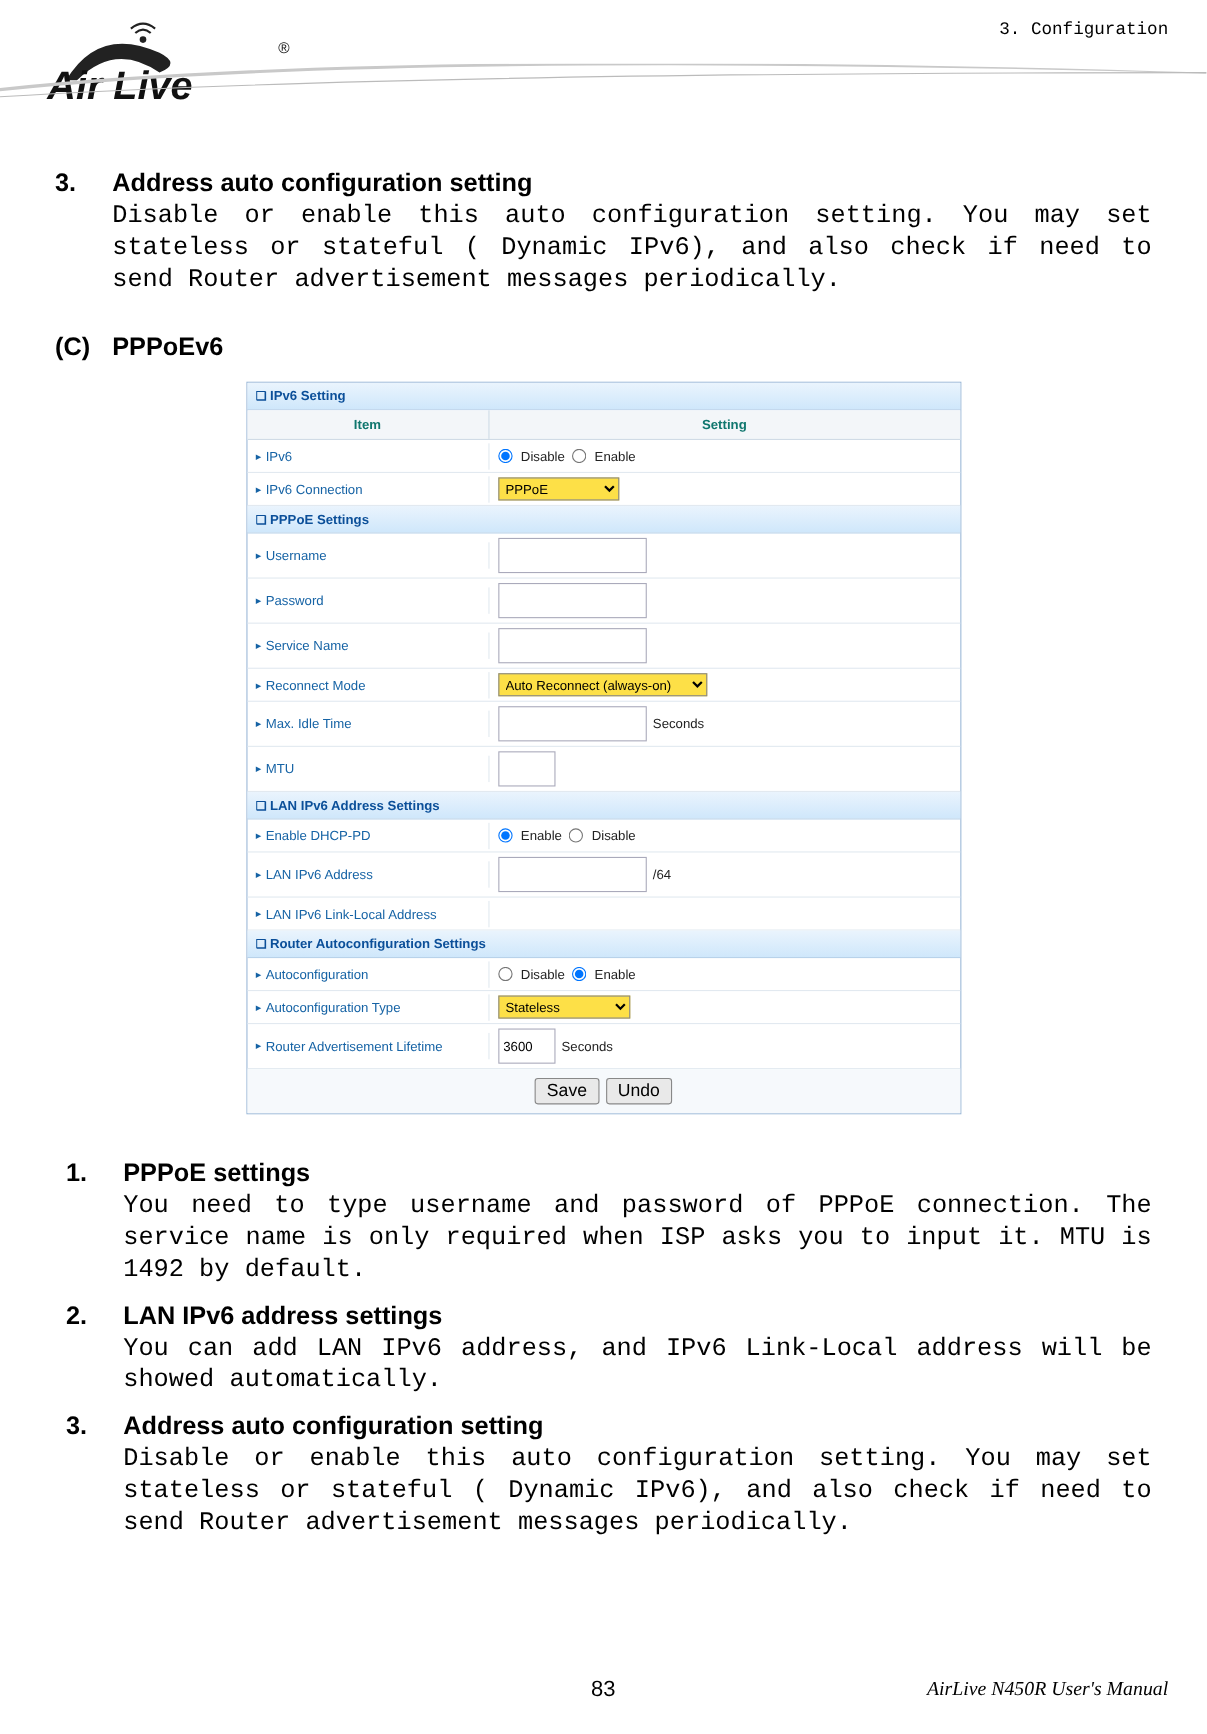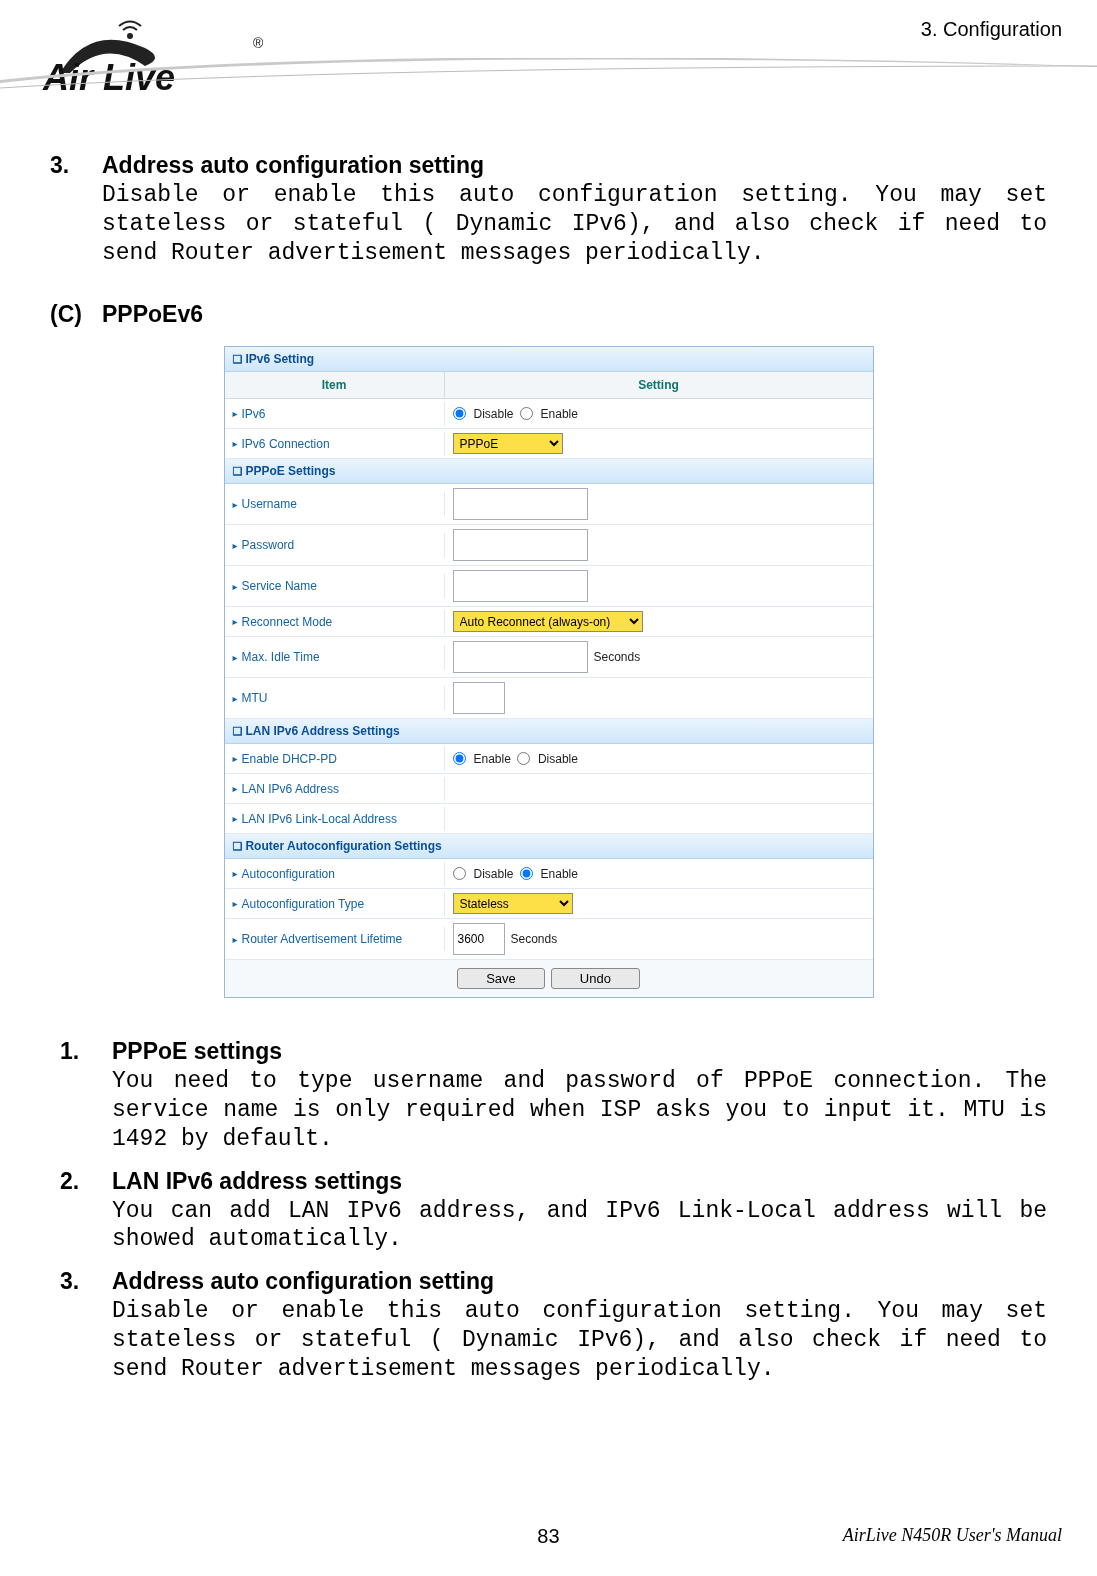--- a/index.html
+++ b/index.html
@@ -16,21 +16,21 @@
       position: relative;
       height: 100%;
     }
     .header-row {
       display: flex;
       justify-content: space-between;
       align-items: flex-start;
       margin-bottom: 10px;
     }
     .logo-box { width: 230px; }
-    .header-right { font-family: Liberation Sans, sans-serif; font-size: 20px; }
+    .header-right { font-family: Liberation Mono, monospace; font-size: 16px; }
     .swoosh {
       position: absolute;
       top: 58px; left: 0; right: 0;
       height: 40px;
       pointer-events: none;
     }
     .content { padding: 0 15px; margin-top: 50px; }
     .sec-item { display: flex; margin-bottom: 8px; }
     .sec-num { font-weight: bold; font-size: 23px; width: 52px; flex-shrink: 0; }
     .sec-body .sec-title { font-weight: bold; font-size: 23px; margin-bottom: 2px; }
@@ -68,21 +68,21 @@
     .ss-row { display: flex; border-bottom: 1px solid #e2e9f0; min-height: 30px; align-items: center; }
     .ss-label { width: 220px; padding: 5px 8px; color: #1663a5; display: flex; align-items: center; gap: 4px; border-right: 1px solid #e2e9f0; }
     .ss-label .arr { color: #1663a5; font-size: 10px; }
     .ss-value { flex: 1; padding: 4px 8px; display: flex; align-items: center; gap: 6px; color: #222; }
     .ss-input { border: 1px solid #aab; height: 32px; width: 130px; padding: 0 4px; font-size: 12px; background:#fff; }
     .ss-input-sm { width: 52px; }
     .ss-input-md { width: 135px; }
     .ss-select { border: 1px solid #888; height: 21px; font-size: 12px; padding: 0 2px; background: #fde047; }
     .ss-radio { margin: 0 2px 0 0; }
     .ss-footer { display: flex; justify-content: center; gap: 6px; padding: 8px 0; background: #f6f9fc; }
-    .ss-btn { border: 1px solid #888; background: #e9e9e9; border-radius: 3px; padding: 2px 28px; font-size: 13px; cursor: pointer; }
+    .ss-btn { border: 1px solid #888; background: #e9e9e9; border-radius: 3px; padding: 2px 10px; font-size: 16px; cursor: pointer; }
     .page-footer {
       position: absolute;
       bottom: 28px;
       left: 35px; right: 35px;
       display: flex;
       justify-content: space-between;
       font-family: "Times New Roman", serif;
       font-size: 18px;
       font-style: italic;
     }
@@ -228,20 +228,24 @@
               <span>Enable</span>
             <input type="radio" class="ss-radio" style="">
               <span>Disable</span>
           </div>
         </div>
         <div class="ss-row">
           <div class="ss-label">
               <span class="arr">▸</span>
               <span>LAN IPv6 Address</span>
             </div>
+          <div class="ss-value">
+              <input class="ss-input ss-input-md" style="">
+              <span>/64</span>
+            </div>
         </div>
         <div class="ss-row">
           <div class="ss-label">
               <span class="arr">▸</span>
               <span>LAN IPv6 Link-Local Address</span>
             </div>
           <div class="ss-value"></div>
         </div>
 
         <div class="ss-section-head">Router Autoconfiguration Settings</div>

